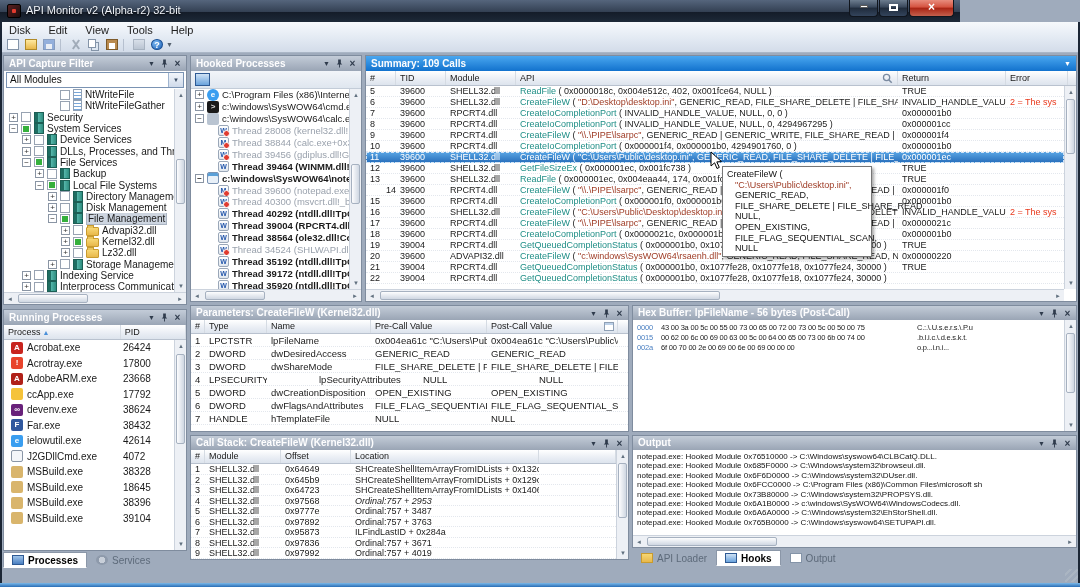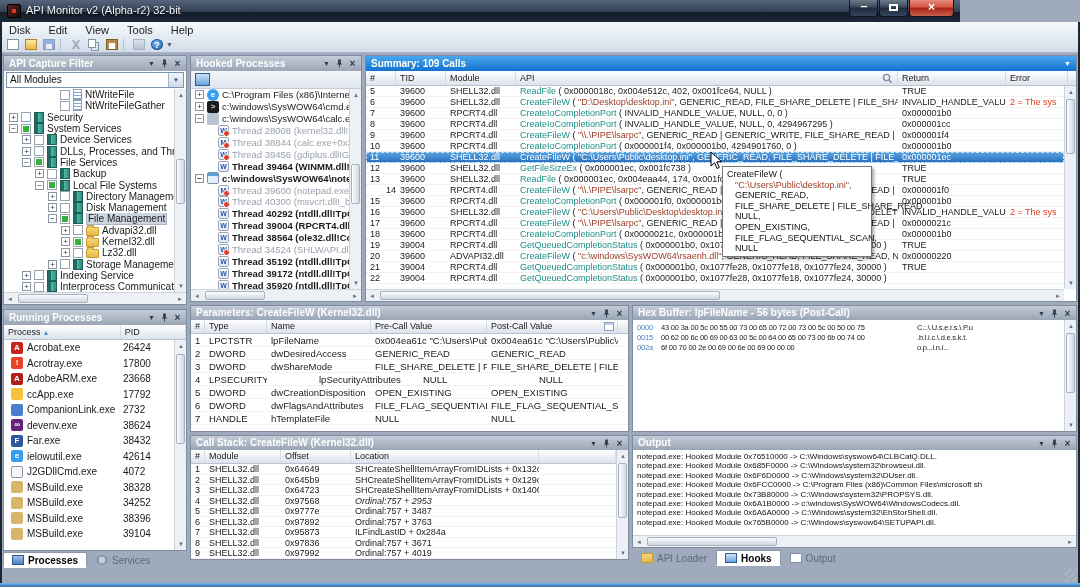--- a/index.html
+++ b/index.html
@@ -318,25 +318,20 @@
           <span class="pic" style="background: rgb(176, 32, 24);">A</span>
           <span class="lbl" style="width: 96px;">AdobeARM.exe</span>
           <span>23668</span>
         </div>
         <div class="tree-row" style="height: 15.5px; font-size: 10px; padding-left: 6px; border-bottom: none;">
           <span class="pic" style="background: rgb(245, 195, 58);"></span>
           <span class="lbl" style="width: 96px;">ccApp.exe</span>
           <span>17792</span>
         </div>
         <div class="tree-row" style="height: 15.5px; font-size: 10px; padding-left: 6px; border-bottom: none;">
-          <span class="pic" style="background: rgb(74, 127, 208);"></span>
-          <span class="lbl" style="width: 96px;">CompanionLink.exe</span>
-          <span>2732</span>
-        </div>
-        <div class="tree-row" style="height: 15.5px; font-size: 10px; padding-left: 6px; border-bottom: none;">
           <span class="pic" style="background: rgb(104, 33, 122);">∞</span>
           <span class="lbl" style="width: 96px;">devenv.exe</span>
           <span>38624</span>
         </div>
         <div class="tree-row" style="height: 15.5px; font-size: 10px; padding-left: 6px; border-bottom: none;">
           <span class="pic" style="background: rgb(48, 88, 158);">F</span>
           <span class="lbl" style="width: 96px;">Far.exe</span>
           <span>38432</span>
         </div>
         <div class="tree-row" style="height: 15.5px; font-size: 10px; padding-left: 6px; border-bottom: none;">
@@ -350,21 +345,21 @@
           <span>4072</span>
         </div>
         <div class="tree-row" style="height: 15.5px; font-size: 10px; padding-left: 6px; border-bottom: none;">
           <span class="pic" style="background: rgb(217, 181, 108);"></span>
           <span class="lbl" style="width: 96px;">MSBuild.exe</span>
           <span>38328</span>
         </div>
         <div class="tree-row" style="height: 15.5px; font-size: 10px; padding-left: 6px; border-bottom: none;">
           <span class="pic" style="background: rgb(217, 181, 108);"></span>
           <span class="lbl" style="width: 96px;">MSBuild.exe</span>
-          <span>34252</span>
+          <span>18645</span>
         </div>
         <div class="tree-row" style="height: 15.5px; font-size: 10px; padding-left: 6px; border-bottom: none;">
           <span class="pic" style="background: rgb(217, 181, 108);"></span>
           <span class="lbl" style="width: 96px;">MSBuild.exe</span>
           <span>38396</span>
         </div>
         <div class="tree-row" style="height: 15.5px; font-size: 10px; padding-left: 6px; border-bottom: none;">
           <span class="pic" style="background: rgb(217, 181, 108);"></span>
           <span class="lbl" style="width: 96px;">MSBuild.exe</span>
           <span>39104</span>

